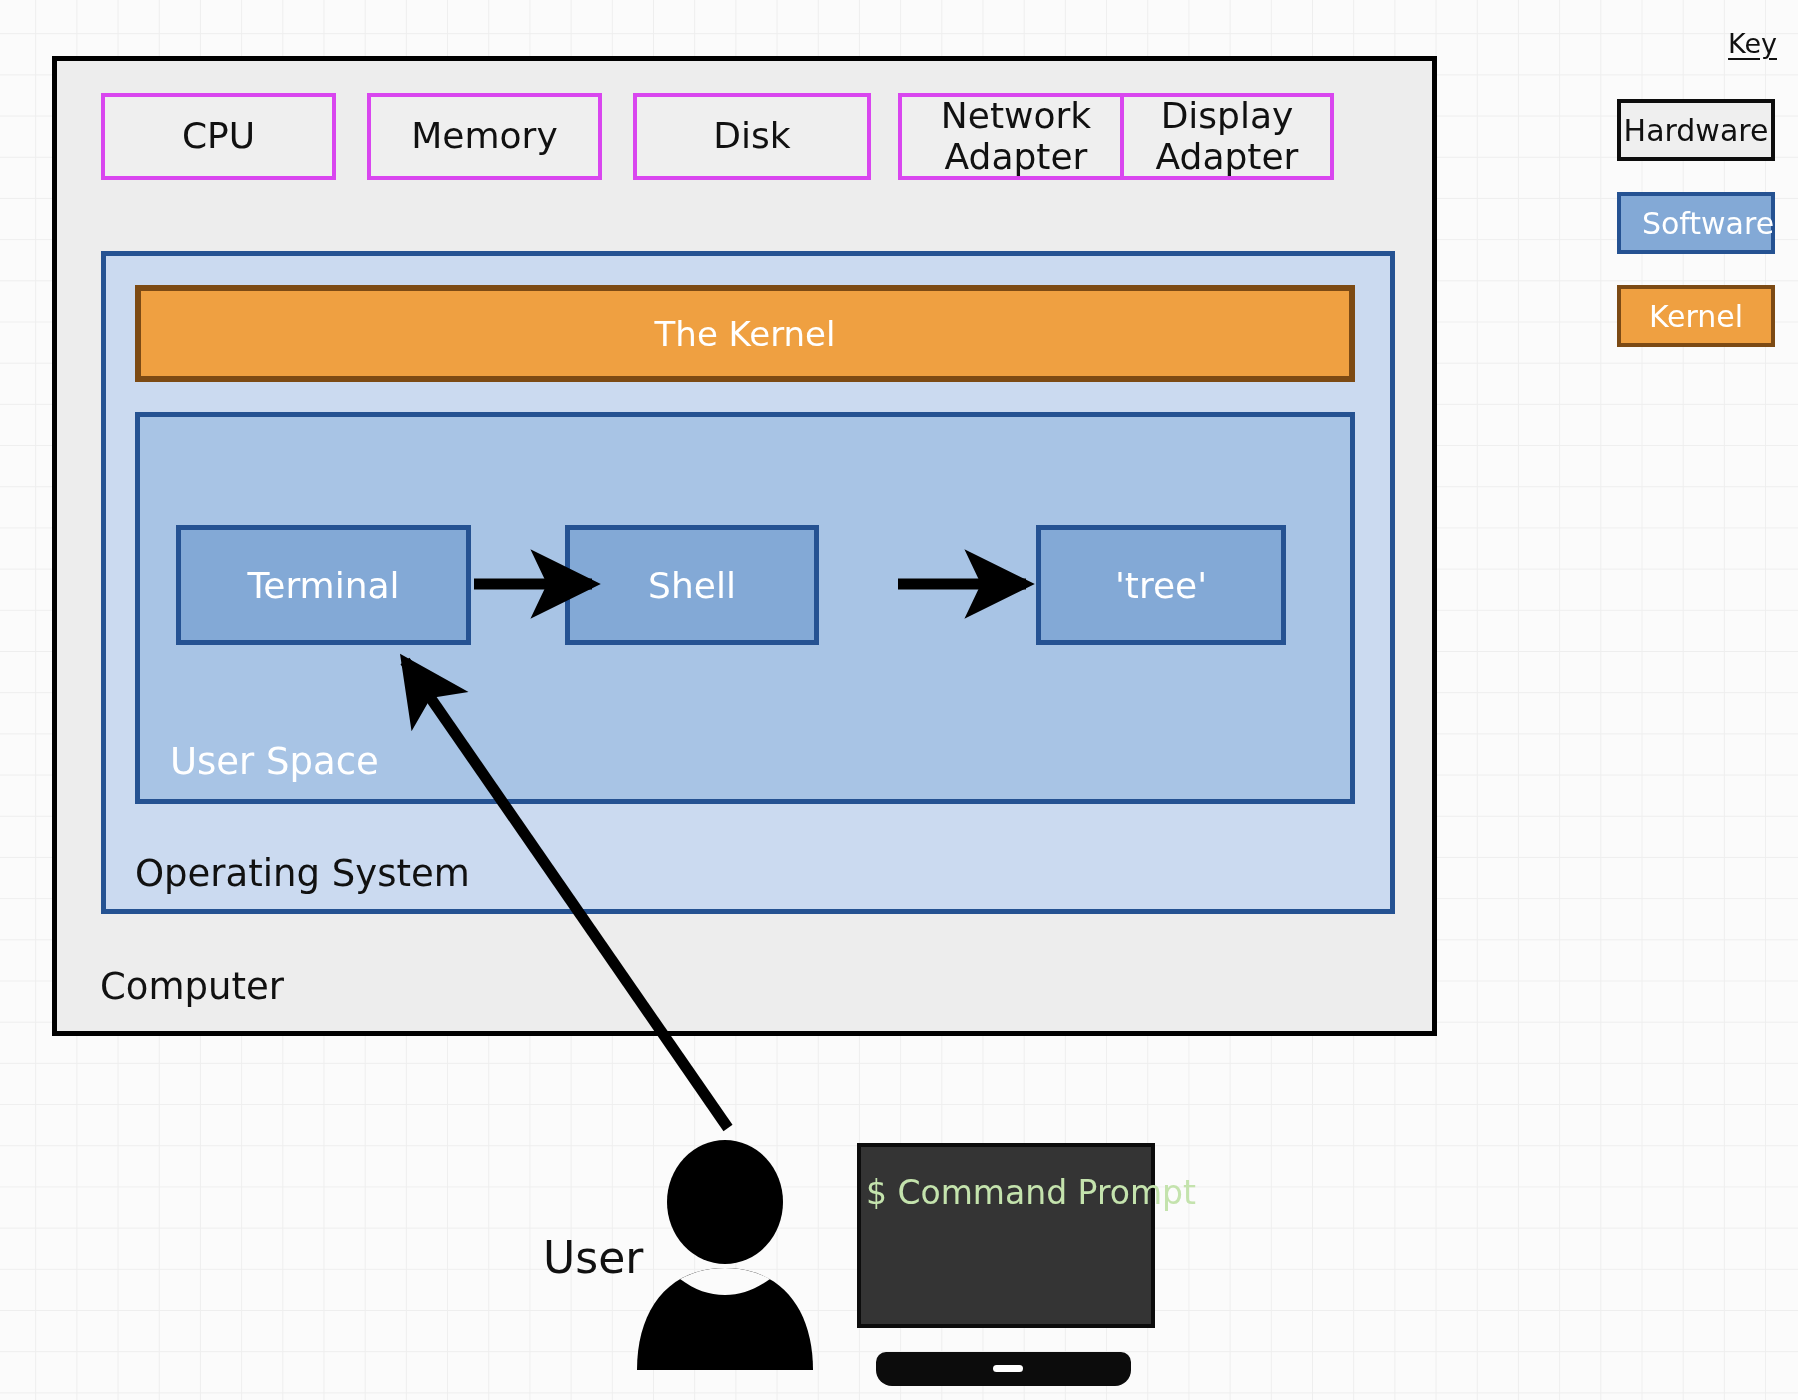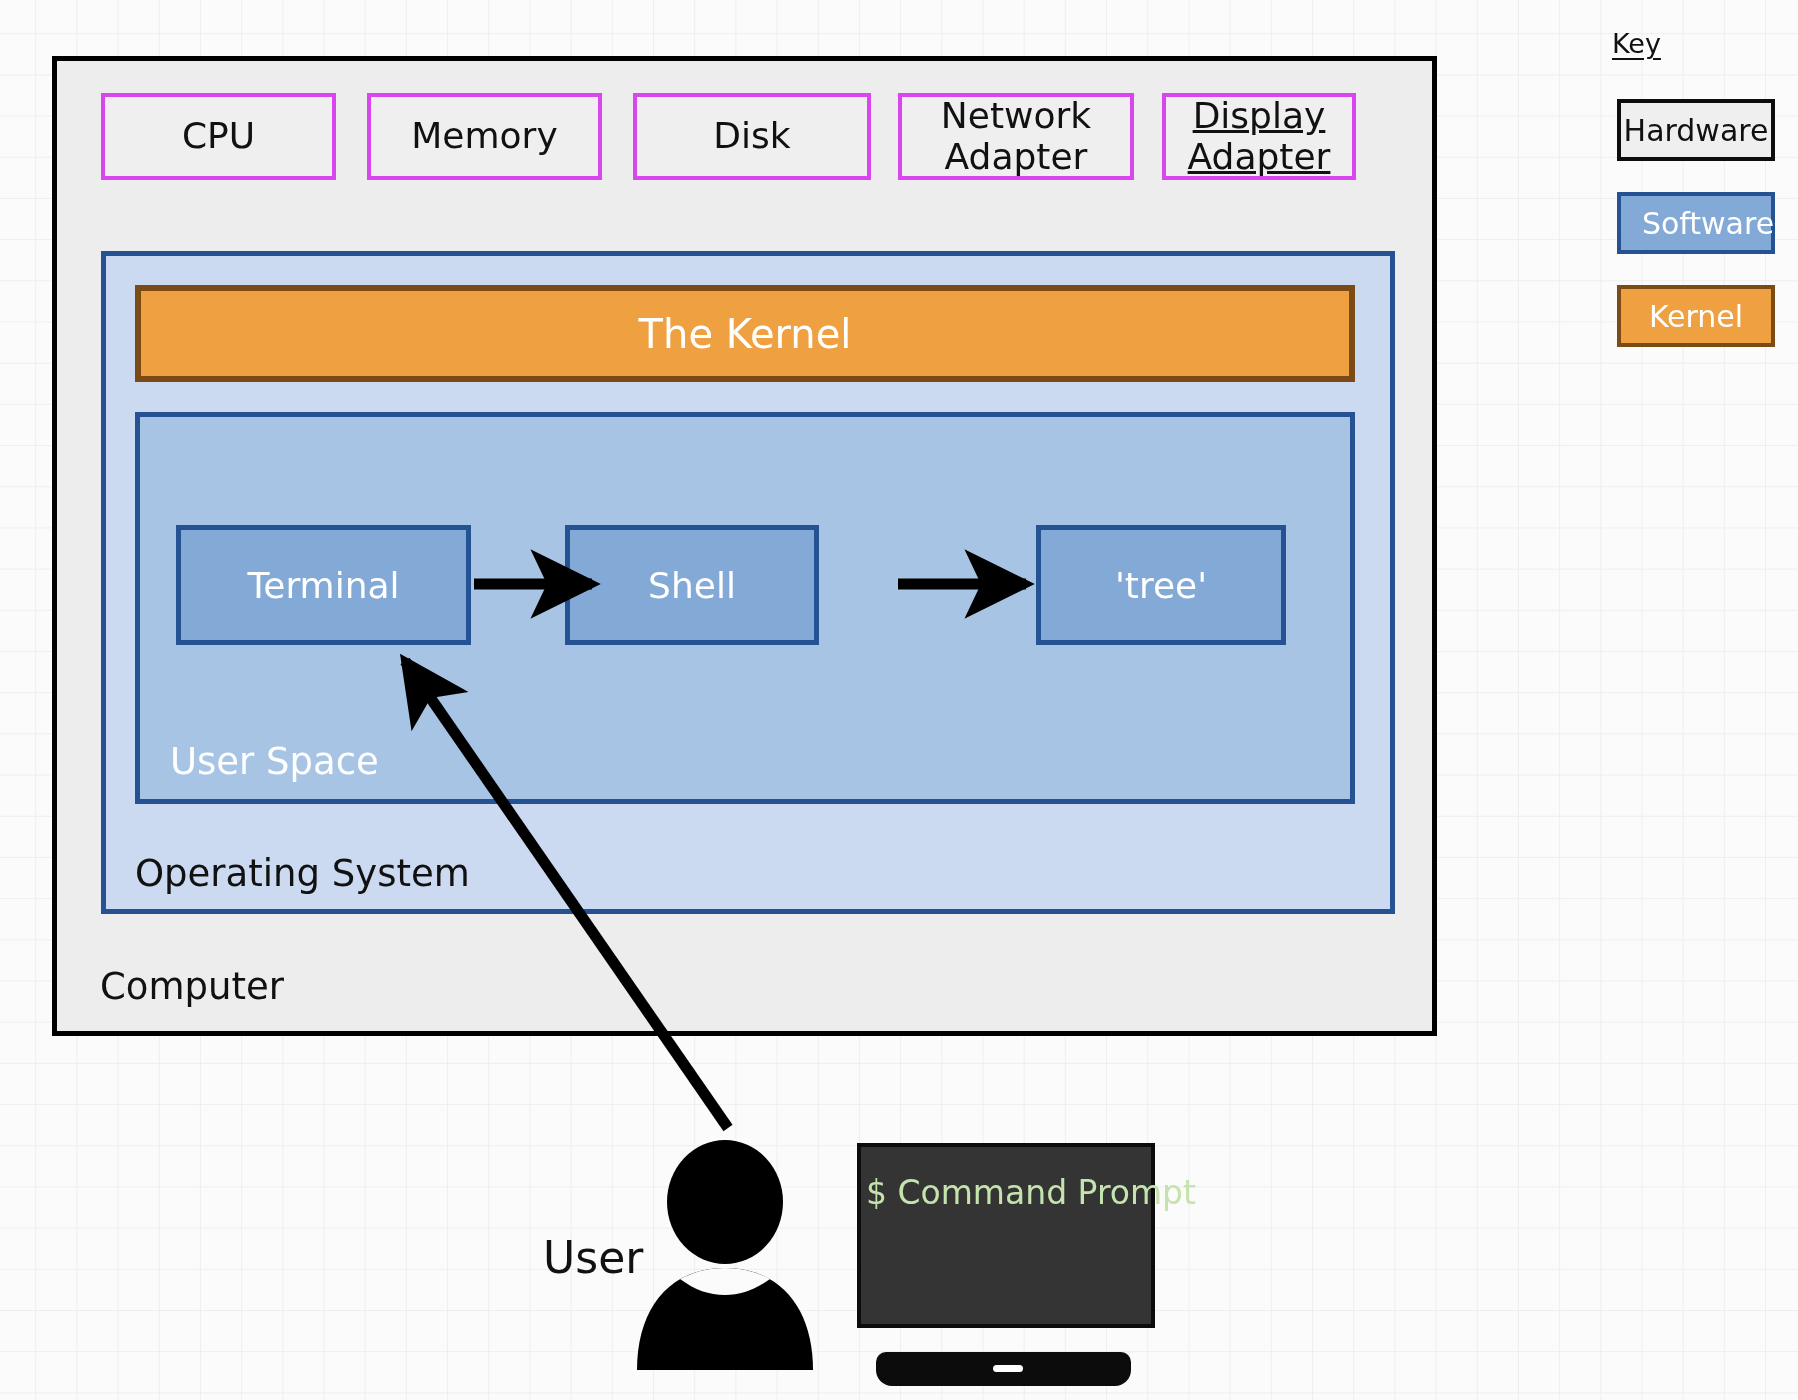--- a/index.html
+++ b/index.html
@@ -27,36 +27,36 @@
 
   
   .hw{
     background:#efefef;border:4px solid #d946ef;
     font-size:36px;color:#111;line-height:1.12;top:93px;height:87px;
   }
   #hw-cpu{left:101px;width:235px;}
   #hw-memory{left:367px;width:235px;}
   #hw-disk{left:633px;width:238px;}
   #hw-network{left:898px;width:236px;}
-  #hw-display{left:1162px;width:194px;text-decoration:underline;}
+  #hw-display{left:1120px;width:214px;}
 
   
   #os{
     left:101px;top:251px;width:1294px;height:663px;
     background:#cbdaf0;border:5px solid #255292;
   }
   #os-label{
     left:135px;top:852px;font-size:37px;color:#111;white-space:nowrap;
   }
 
   
   #kernel{
     left:135px;top:285px;width:1220px;height:97px;
     background:#efa041;border:6px solid #7c4a14;
-    font-size:40px;color:#ffffff;
+    font-size:34px;color:#ffffff;
   }
 
   
   #userspace{
     left:135px;top:412px;width:1220px;height:392px;
     background:#a8c4e5;border:5px solid #255292;
   }
   #userspace-label{
     left:170px;top:740px;font-size:37px;color:#ffffff;white-space:nowrap;
   }
@@ -66,21 +66,21 @@
     background:#83a9d6;border:5px solid #255292;
     top:525px;height:120px;font-size:36px;color:#ffffff;
   }
   #proc-terminal{left:176px;width:295px;}
   #proc-shell{left:565px;width:254px;}
   #proc-tree{left:1036px;width:250px;}
 
   
   #arrows{left:0;top:0;width:1798px;height:1400px;pointer-events:none;}
   #key-title{
-    font-size:27px;color:#111;text-align:left;
+    font-size:27px;color:#111;text-align:right;
     text-decoration:underline;text-underline-offset:5px;width:165px;
   }
   .key-box{
     width:158px;height:62px;font-size:30px;left:1617px;
   }
   #key-hardware{top:99px;background:#efefef;border:4px solid #0d0d0d;color:#111;}
   #key-software{top:192px;background:#83a9d6;border:4px solid #255292;color:#ffffff;padding-left:24px;}
   #key-kernel{top:285px;background:#efa041;border:4px solid #7c4a14;color:#ffffff;}
 
   

